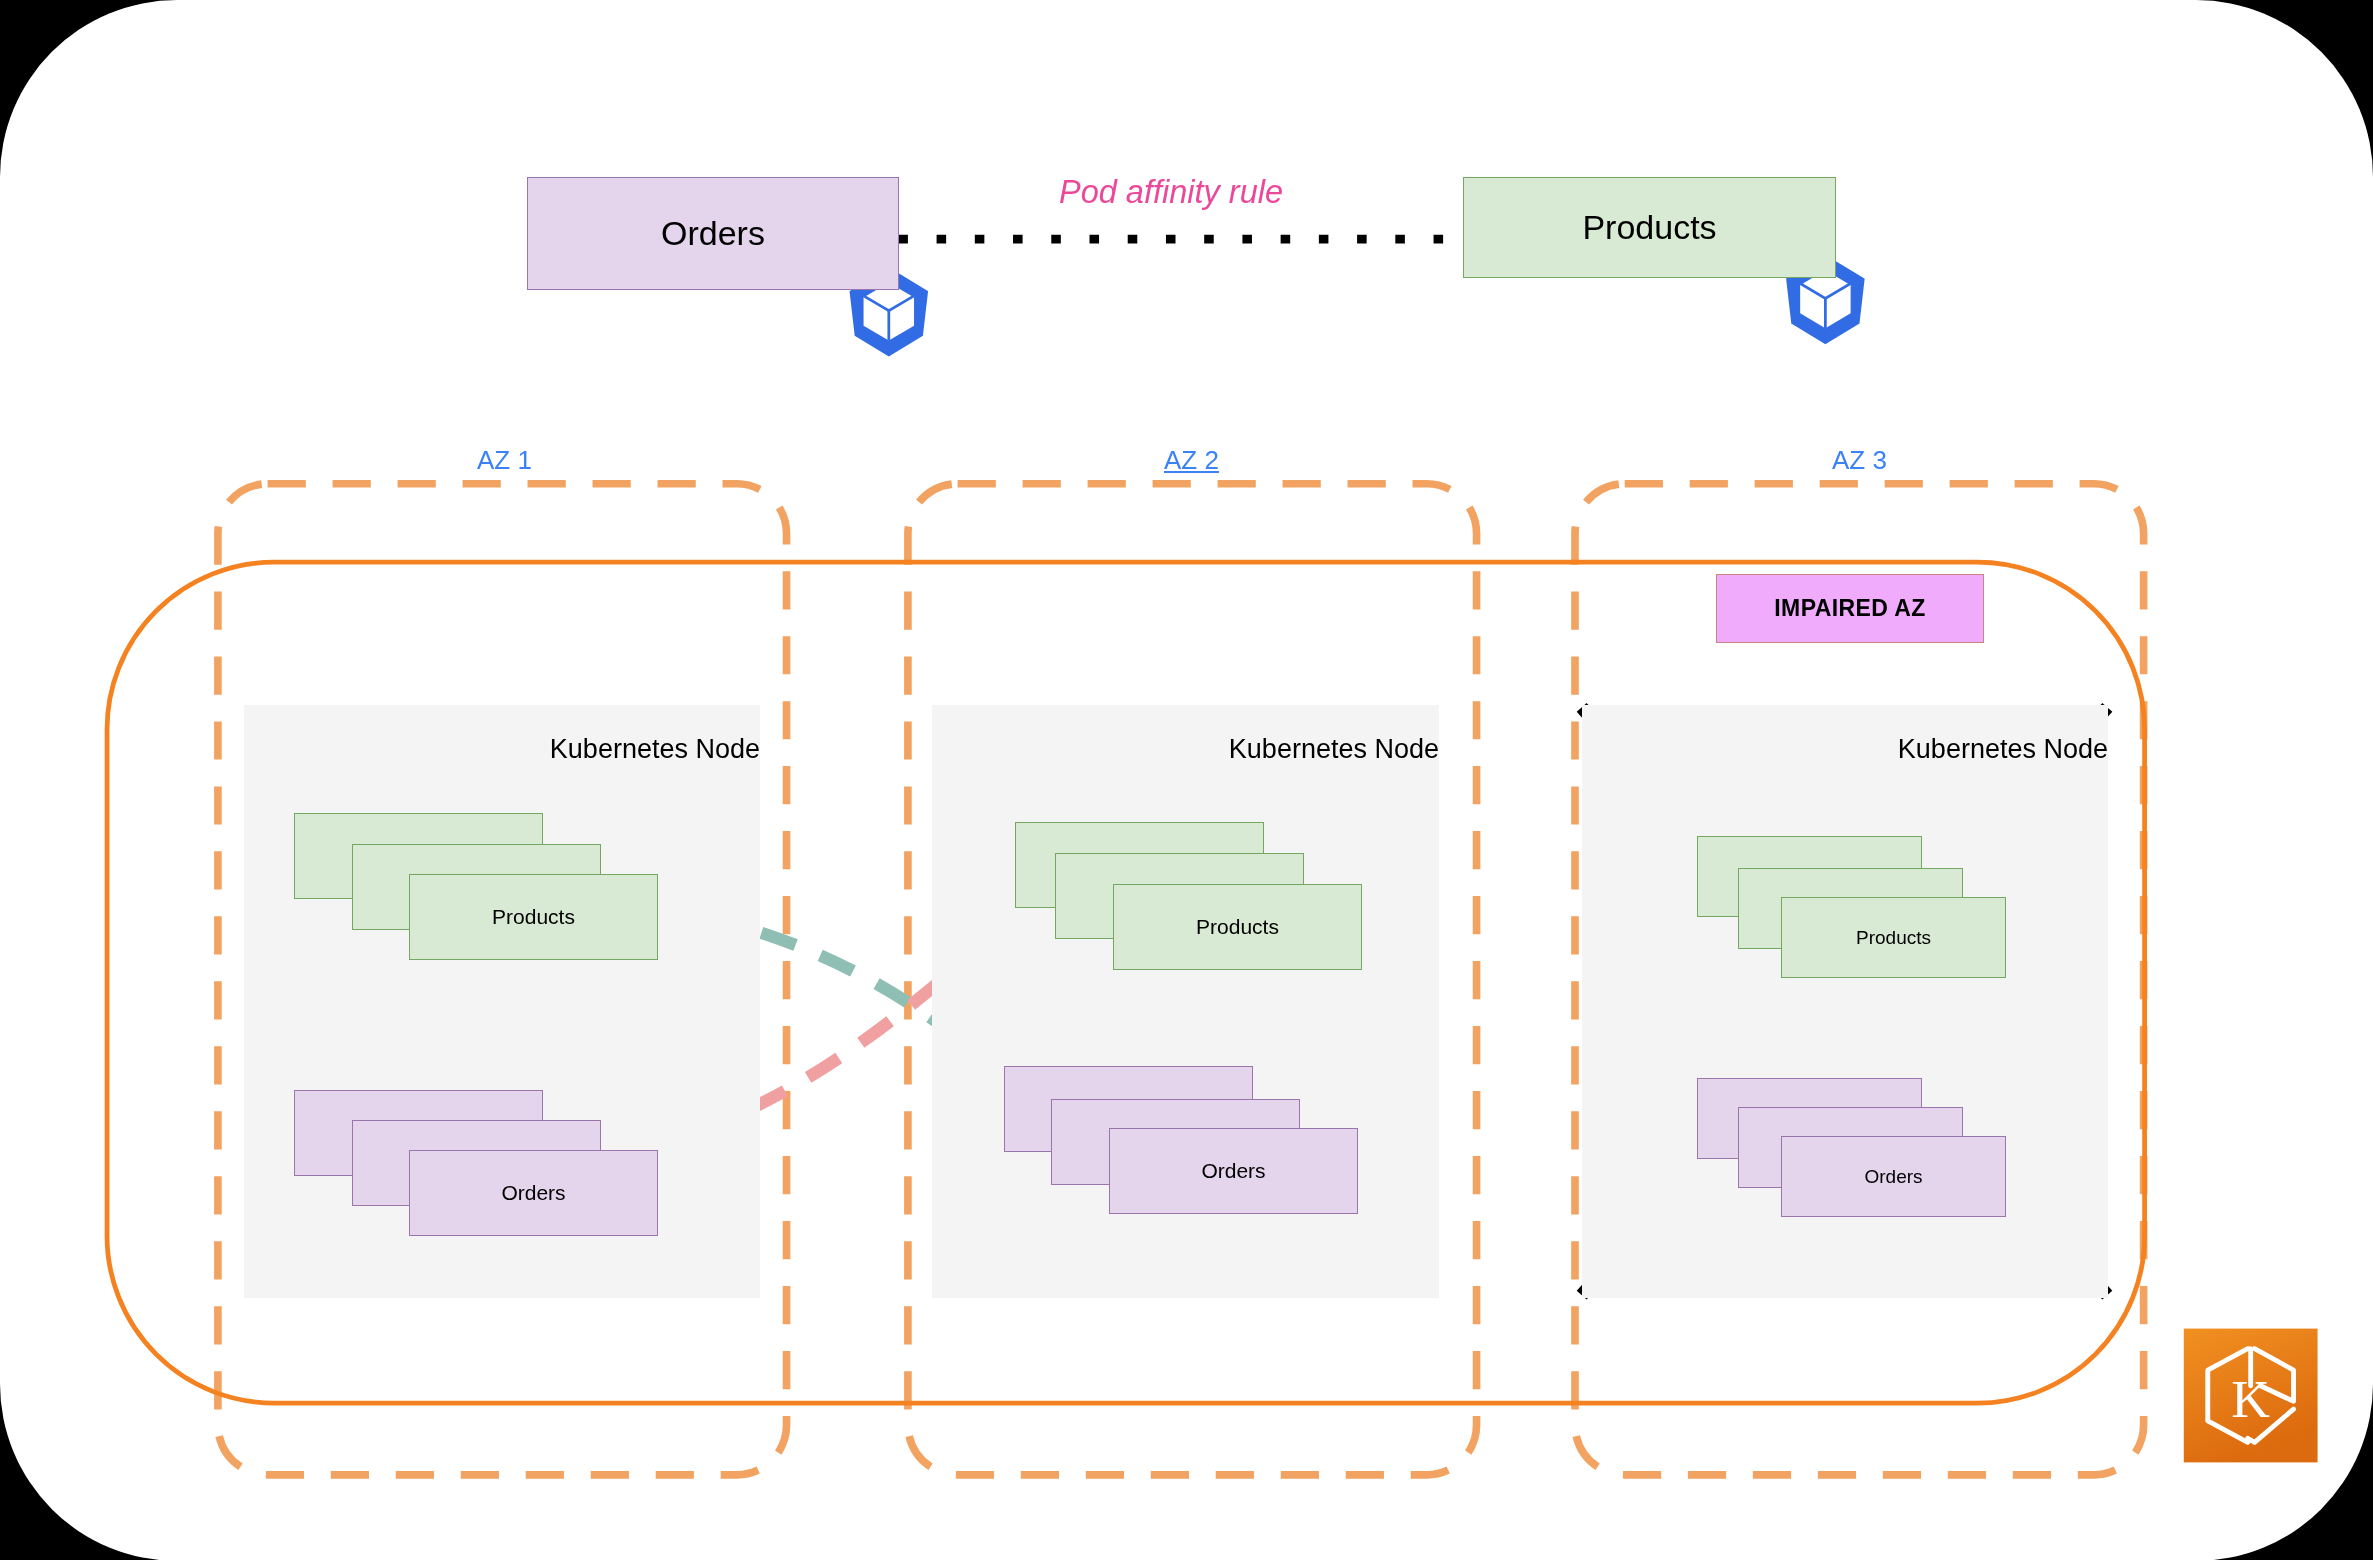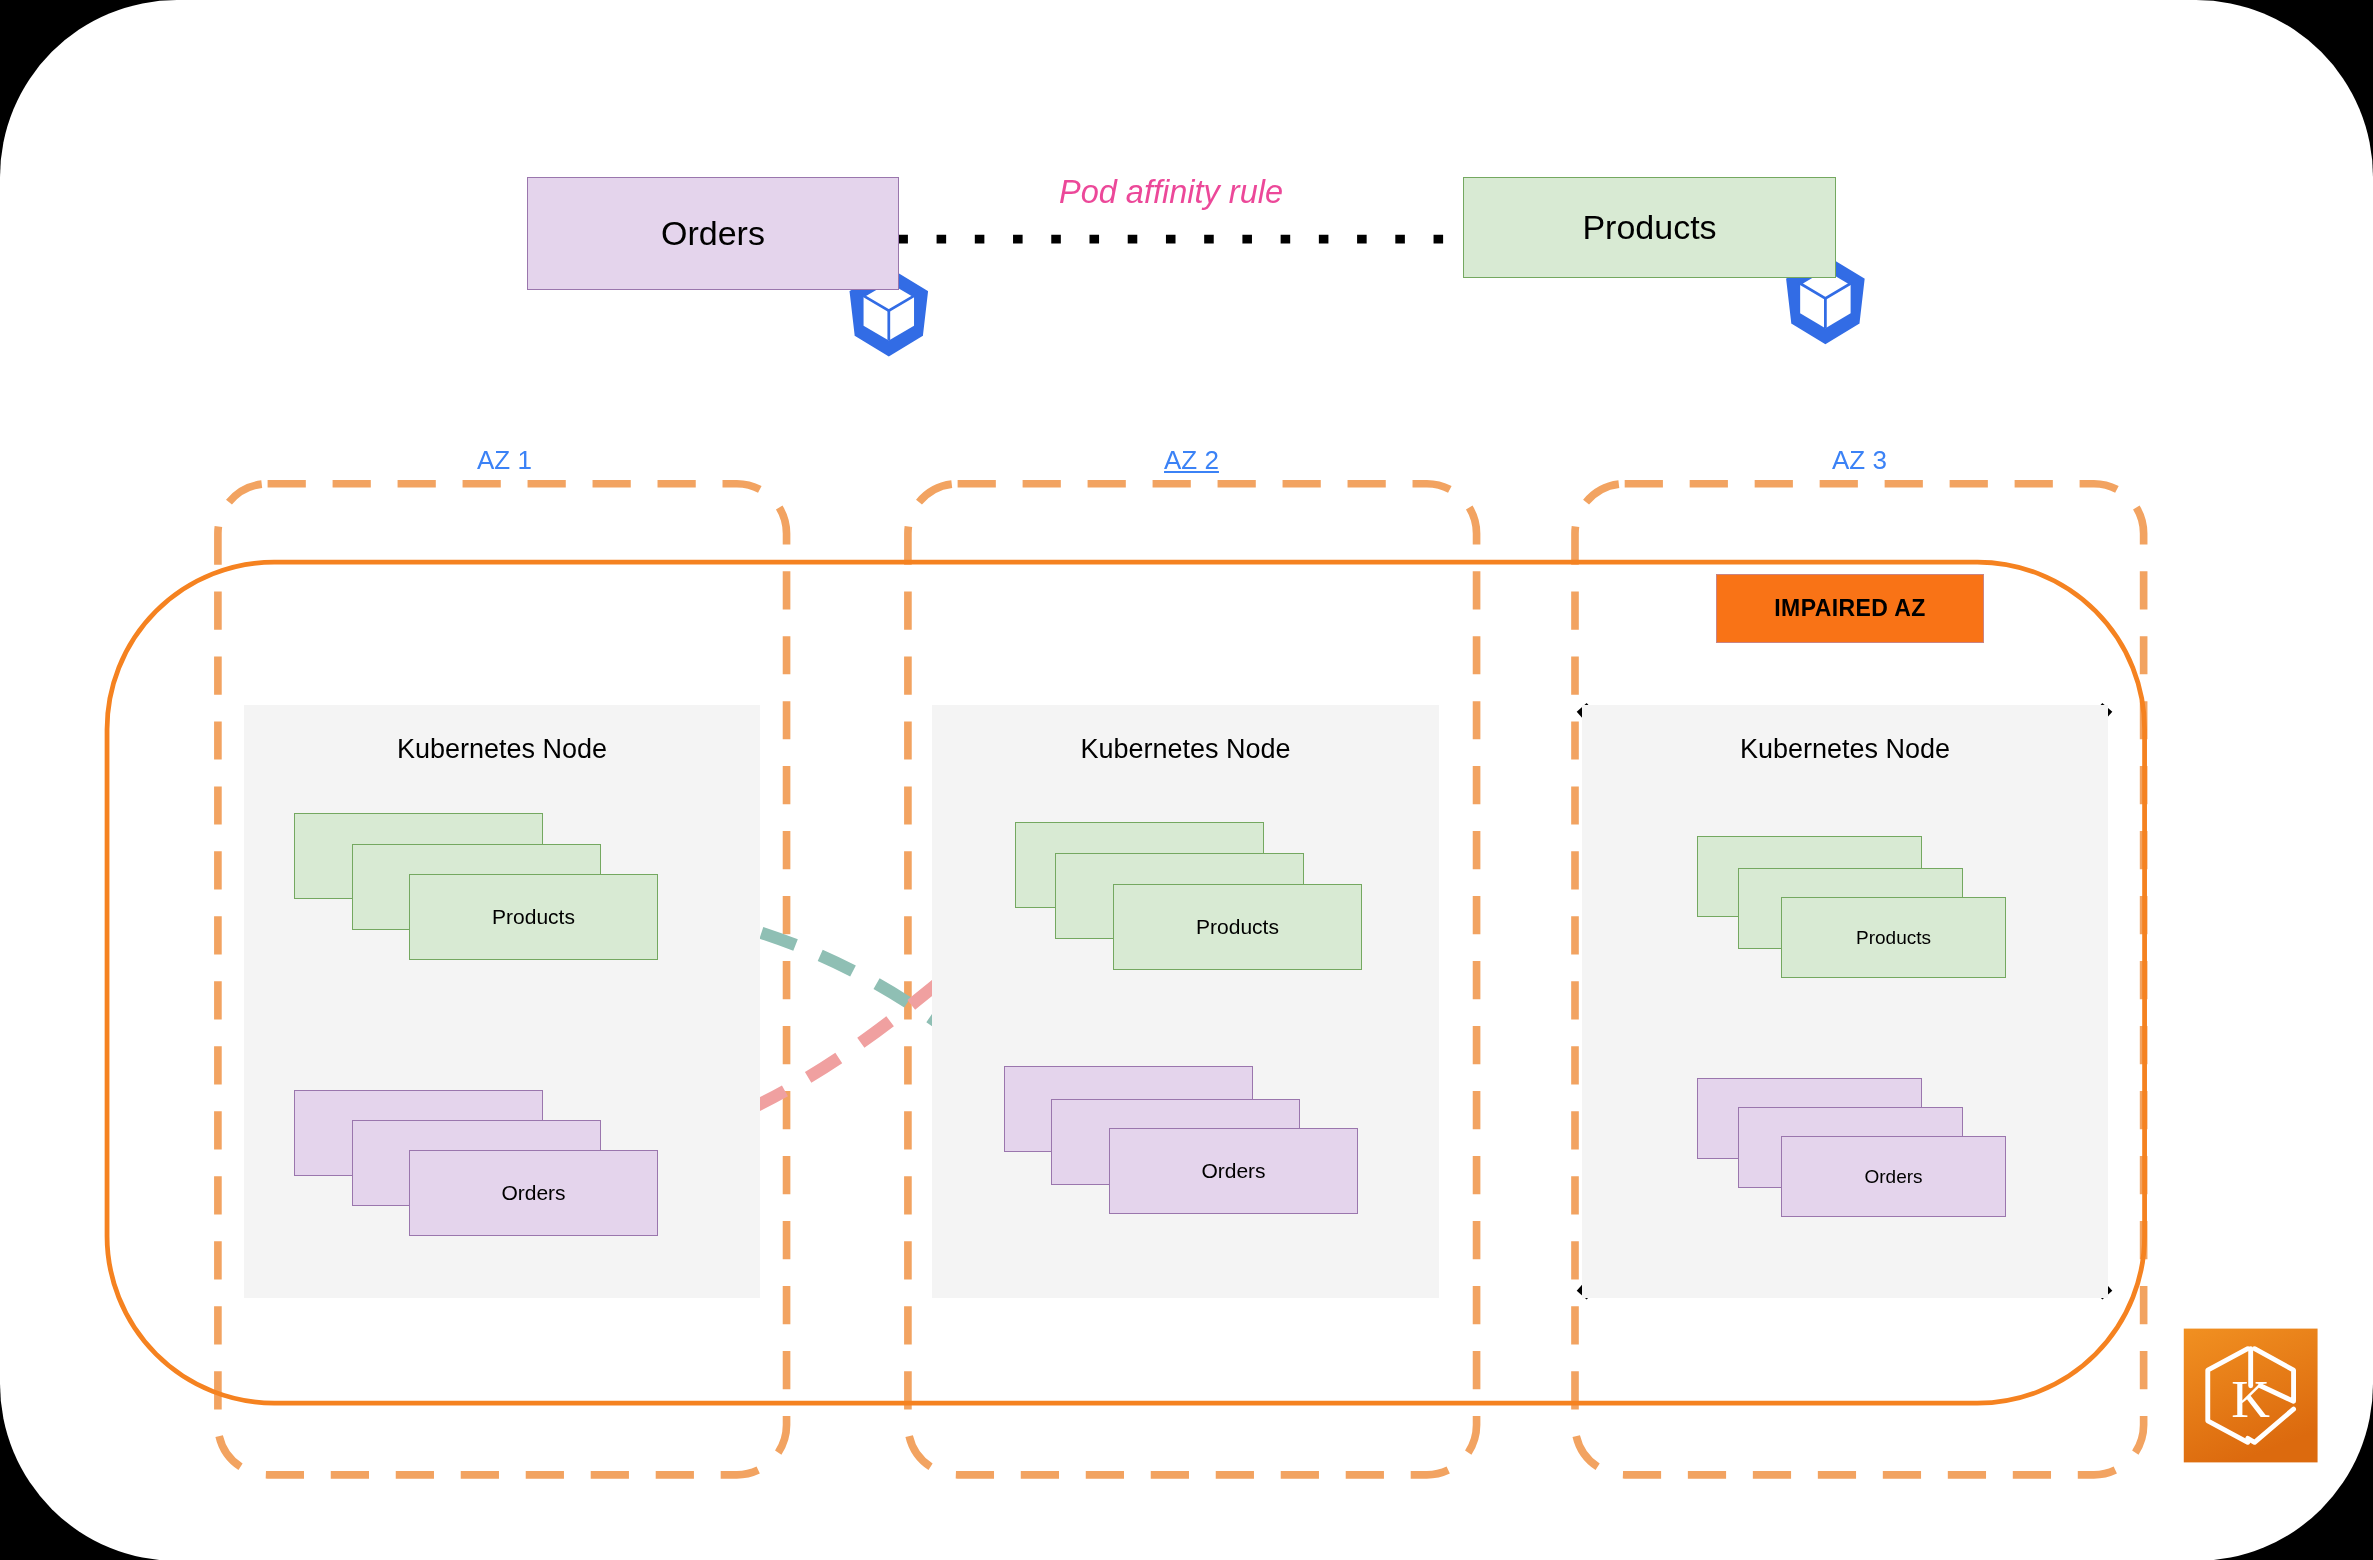--- a/index.html
+++ b/index.html
@@ -13,31 +13,31 @@
           font-size:34px;color:#000;box-sizing:border-box;}
   .svc-orders{background:#E4D4EC;border:1.9px solid #9A76AD;}
   .svc-products{background:#D8EAD3;border:1.9px solid #74A860;}
   .affinity-label{position:absolute;font-style:italic;font-size:32.5px;color:#ec4899;font-weight:400;white-space:nowrap;}
 
   
   .azlabel{position:absolute;font-size:26px;color:#3b82f6;text-align:center;white-space:nowrap;}
 
   
   .nodebox{position:absolute;background:#F4F4F4;}
-  .nodetitle{position:absolute;font-size:27px;color:#000;text-align:center;white-space:nowrap;}
+  .nodetitle{position:absolute;font-size:27px;color:#000;text-align:right;white-space:nowrap;}
 
   
   .pod{position:absolute;box-sizing:border-box;}
   .pod.green{background:#D8EAD3;border:1.9px solid #74A860;}
   .pod.purple{background:#E4D4EC;border:1.9px solid #9A76AD;}
   .podlabel{position:absolute;display:flex;align-items:center;justify-content:center;
             font-size:21px;color:#000;white-space:nowrap;}
 
   
-  .impaired{position:absolute;background:#f97316;border:1.9px solid #C98484;
+  .impaired{position:absolute;background:#f0abfc;border:1.9px solid #C98484;
             display:flex;align-items:center;justify-content:center;
             font-weight:bold;font-size:23px;color:#000;letter-spacing:0.4px;box-sizing:border-box;}
 </style>
 </head>
 <body>
 
 <div id="stage">
  <div id="canvas">
 
   <svg class="svgl" viewBox="0 0 2483 1633">

